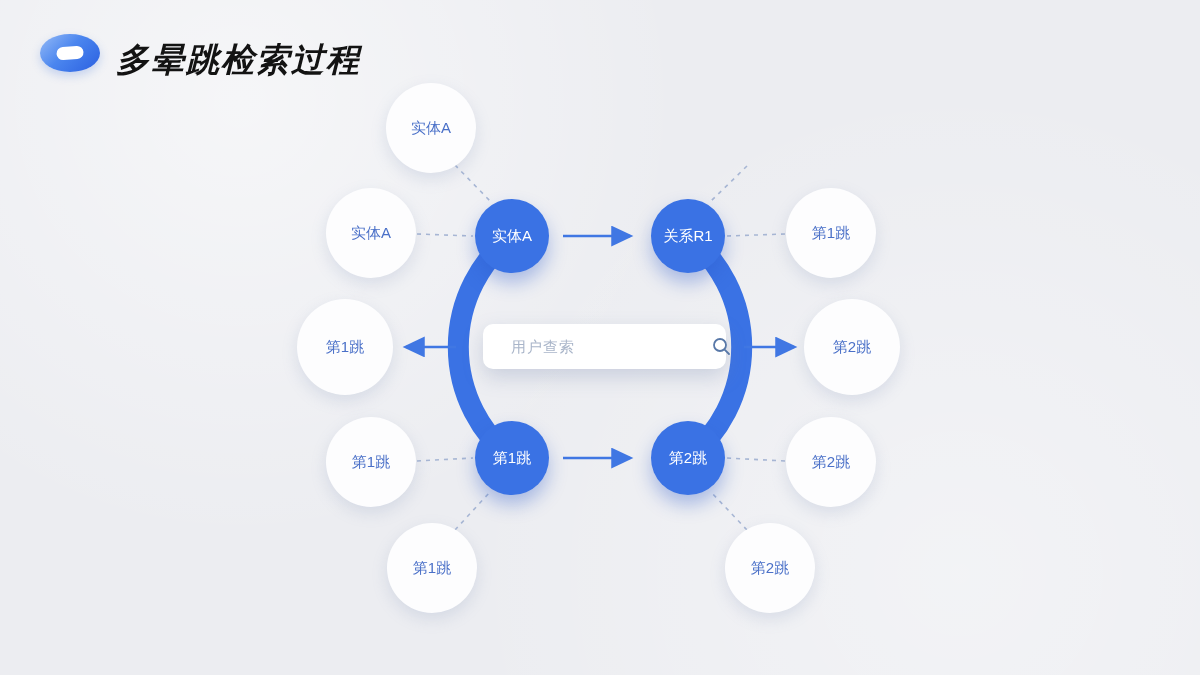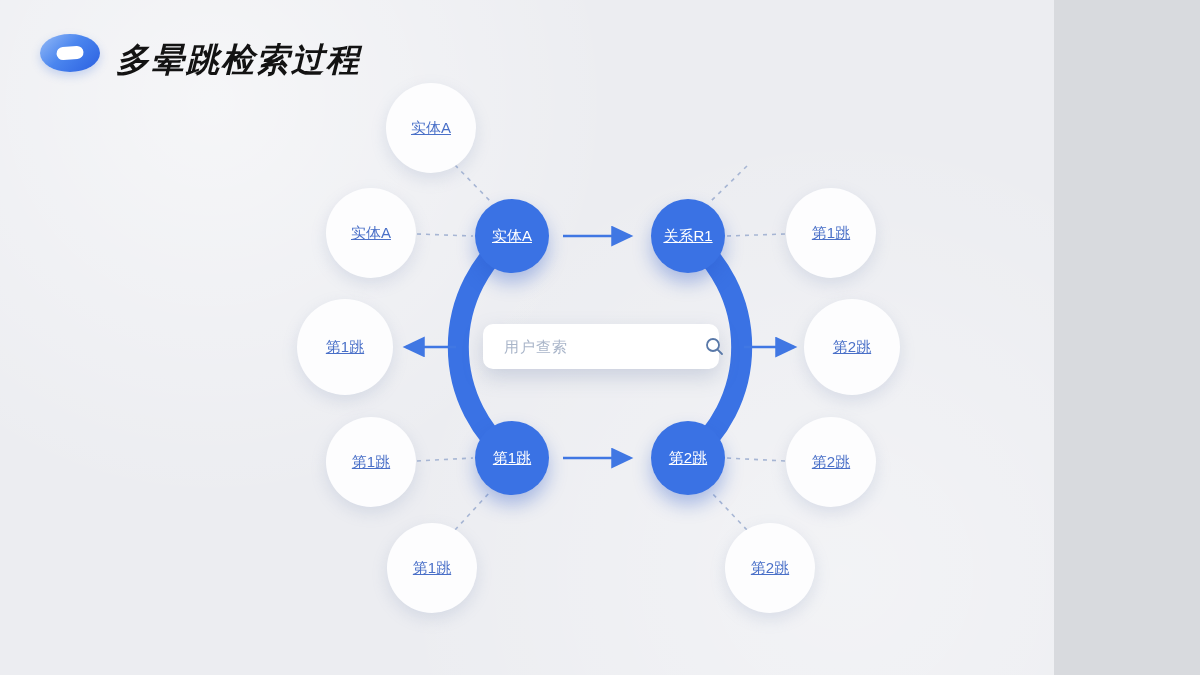--- a/index.html
+++ b/index.html
@@ -1,52 +1,52 @@
 <!DOCTYPE html>
 <html><head>
 <meta charset="utf-8">
 <style>
   html,body{margin:0;padding:0;}
   body{font-family:"Liberation Sans","DejaVu Sans",sans-serif;background:#d8dade;}
-  .canvas{position:relative;width:1054px;height:675px;overflow:hidden;
+  .canvas{position:relative;width:1200px;height:675px;overflow:hidden;
     background:#ecedf1;
     background-image:radial-gradient(circle at 20% 15%,rgba(255,255,255,.5),rgba(255,255,255,0) 40%),
                      radial-gradient(circle at 80% 85%,rgba(255,255,255,.35),rgba(255,255,255,0) 45%);}
   
   .brand-row{position:absolute;left:40px;top:34px;display:flex;align-items:center;gap:16px;}
   .logo{position:relative;width:60px;height:38px;border-radius:50%;
     background:linear-gradient(135deg,#96bbf6 0%,#4b86ef 45%,#2a5fe0 100%);
     box-shadow:0 4px 10px rgba(60,110,220,.25);}
   .logo-pill{position:absolute;left:50%;top:50%;width:27px;height:13px;border-radius:7px;
     background:#fff;transform:translate(-50%,-50%) rotate(-4deg);}
   .title{position:absolute;left:116px;top:38px;margin:0;font-size:33px;font-weight:900;
     font-style:italic;letter-spacing:2px;color:#131313;white-space:nowrap;}
   .subtitle{position:absolute;left:40px;top:86px;font-size:26px;color:#8f939b;letter-spacing:2px;}
   
   svg.links{position:absolute;left:0;top:0;}
   
   .node{position:absolute;border-radius:50%;display:flex;align-items:center;justify-content:center;
-    font-size:15px;text-align:center;text-decoration:underline;}
+    font-size:15px;text-align:center;}
   .sat{width:90px;height:90px;background:#fdfdfe;color:#4a70c8;
     box-shadow:0 6px 16px rgba(120,140,180,.20);}
   .sat.big{width:96px;height:96px;}
   .hub{width:74px;height:74px;background:#3a72e4;color:#ffffff;font-weight:500;
     box-shadow:0 10px 18px rgba(42,90,200,.35);}
   
   .s1{left:386px;top:83px;}  .s2{left:726px;top:83px;}
   .s3{left:326px;top:188px;} .s4{left:786px;top:188px;}
   .s5{left:297px;top:299px;} .s6{left:804px;top:299px;}
   .s7{left:326px;top:417px;} .s8{left:786px;top:417px;}
   .s9{left:387px;top:523px;} .s10{left:725px;top:523px;}
   
   .h1{left:475px;top:199px;} .h2{left:651px;top:199px;text-align:center;}
   .h3{left:475px;top:421px;} .h4{left:651px;top:421px;}
   
   .searchbox{position:absolute;left:483px;top:324px;width:236px;height:45px;background:#ffffff;
-    border-radius:10px;box-shadow:0 8px 20px rgba(110,130,170,.28);display:flex;align-items:center;}
+    border-radius:10px;box-shadow:0 8px 20px rgba(110,130,170,.28);display:flex;align-items:center;padding-left:7px;}
   .searchbox input{flex:1;border:none;outline:none;background:transparent;margin-left:19px;
     font-size:15px;color:#6b7a94;font-family:inherit;letter-spacing:1px;}
   .searchbox input::placeholder{color:#a9b5c9;opacity:1;}
   .search-icon{margin-right:16px;display:flex;align-items:center;cursor:pointer;}
 </style>
 </head>
 <body>
 
 <div class="canvas">
 

